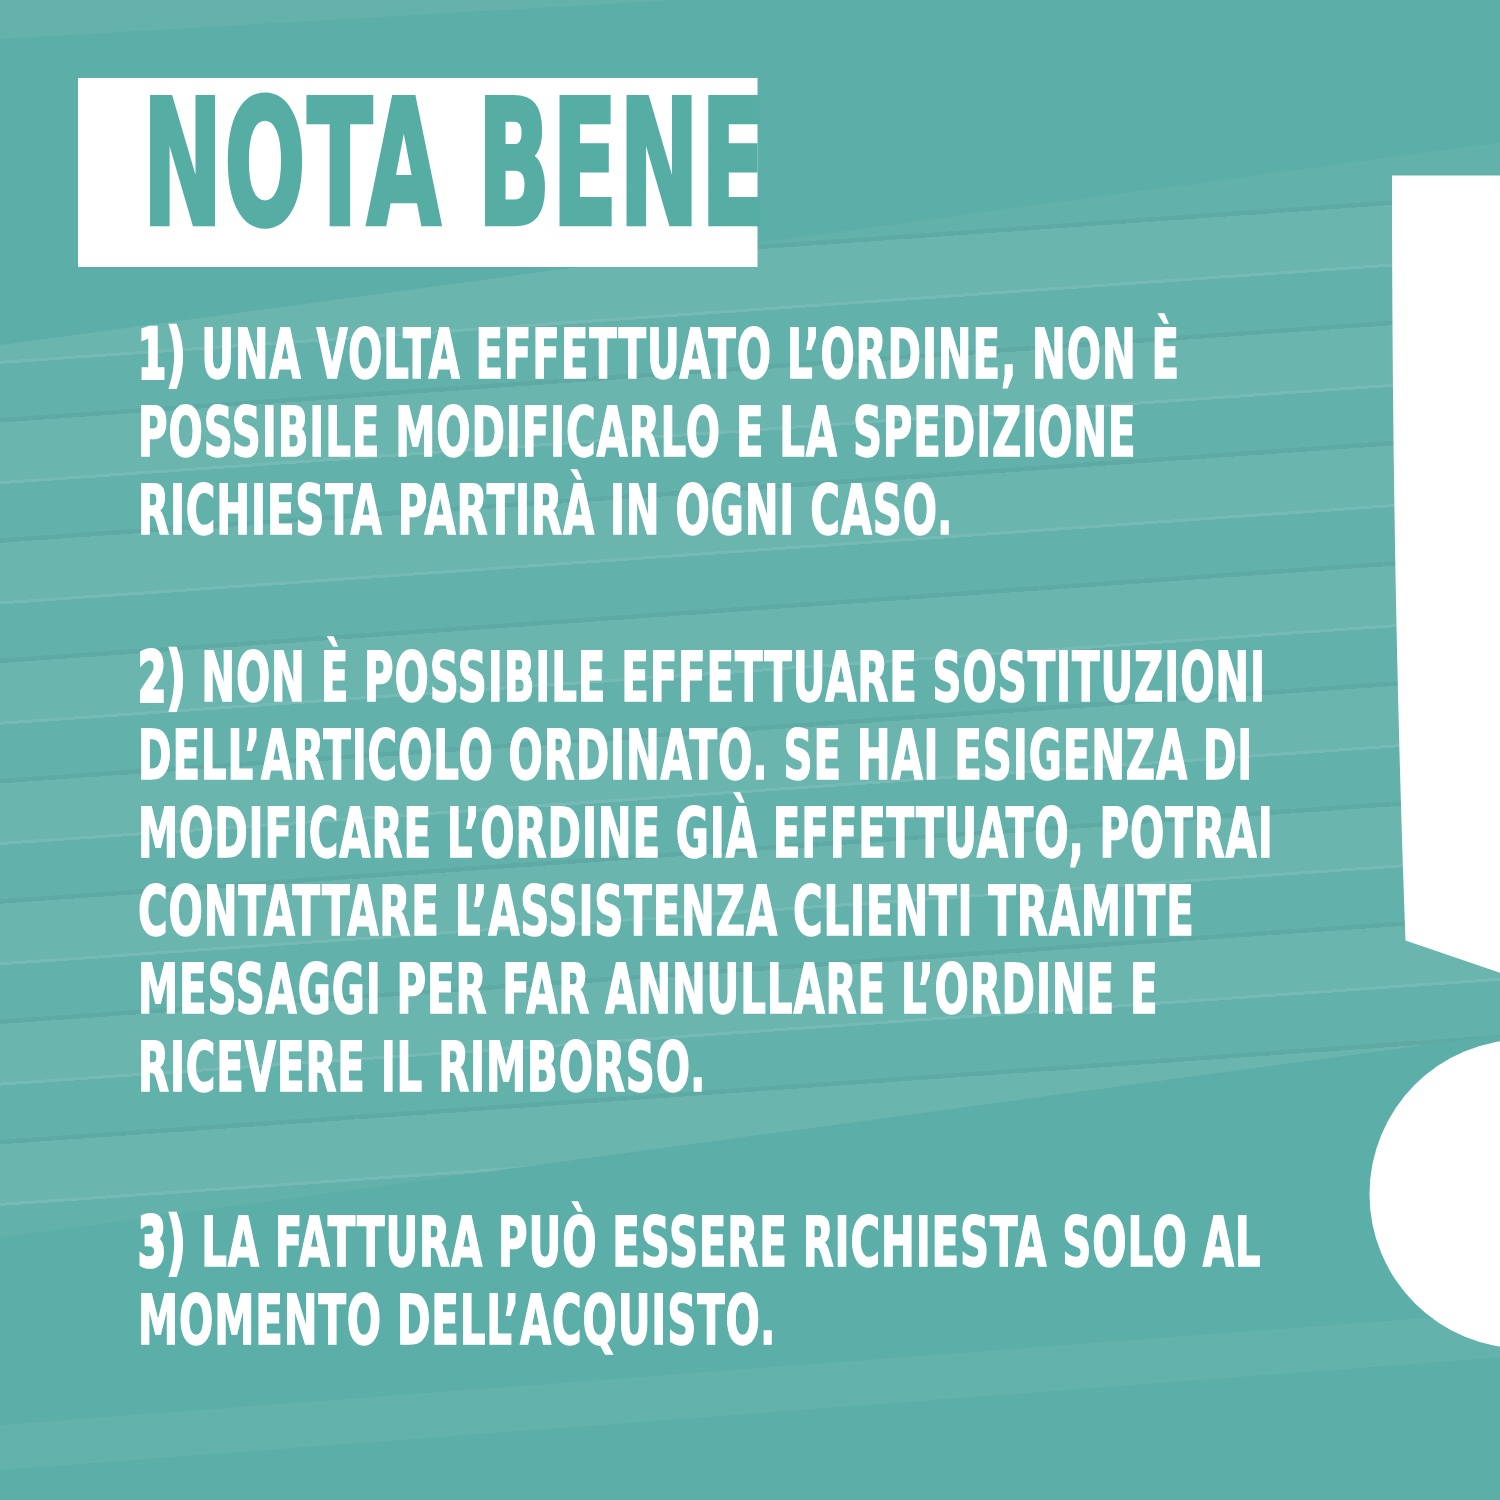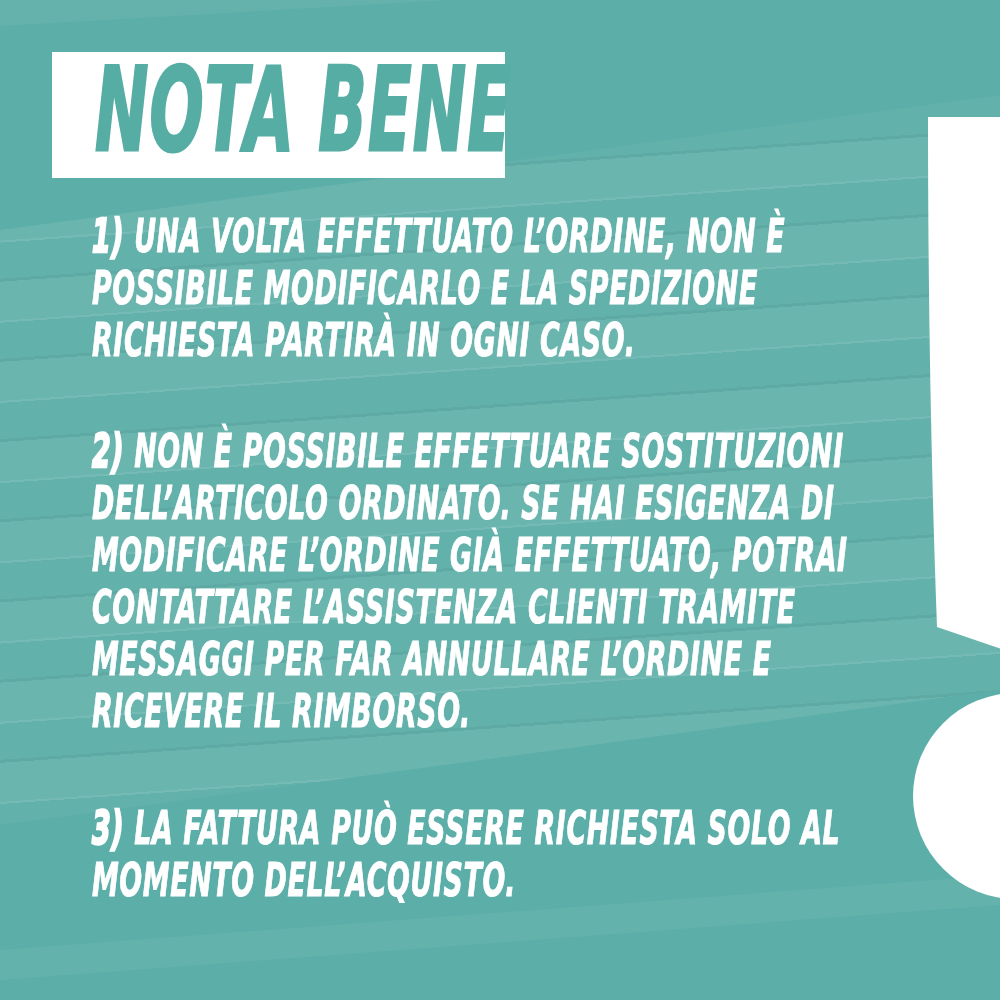--- a/index.html
+++ b/index.html
@@ -7,21 +7,20 @@
     padding: 0;
     background: #4f9e97;
   }
   .canvas {
     position: relative;
     width: 1000px;
     height: 1000px;
     overflow: hidden;
     background: var(--background, #5caea8);
     font-family: "DejaVu Sans", "Liberation Sans", sans-serif;
-    font-style: italic;
   }
   
   .swath {
     position: absolute;
     inset: 0;
     clip-path: polygon(0 23%, 100% 9.5%, 100% 69%, 0 82.5%);
     background-color: rgba(255,255,255,0.045);
     background-image: repeating-linear-gradient(176deg,
       rgba(255,255,255,0.12) 0px,  rgba(255,255,255,0.12) 2px,
       rgba(255,255,255,0.00) 2px,  rgba(255,255,255,0.00) 38px,

